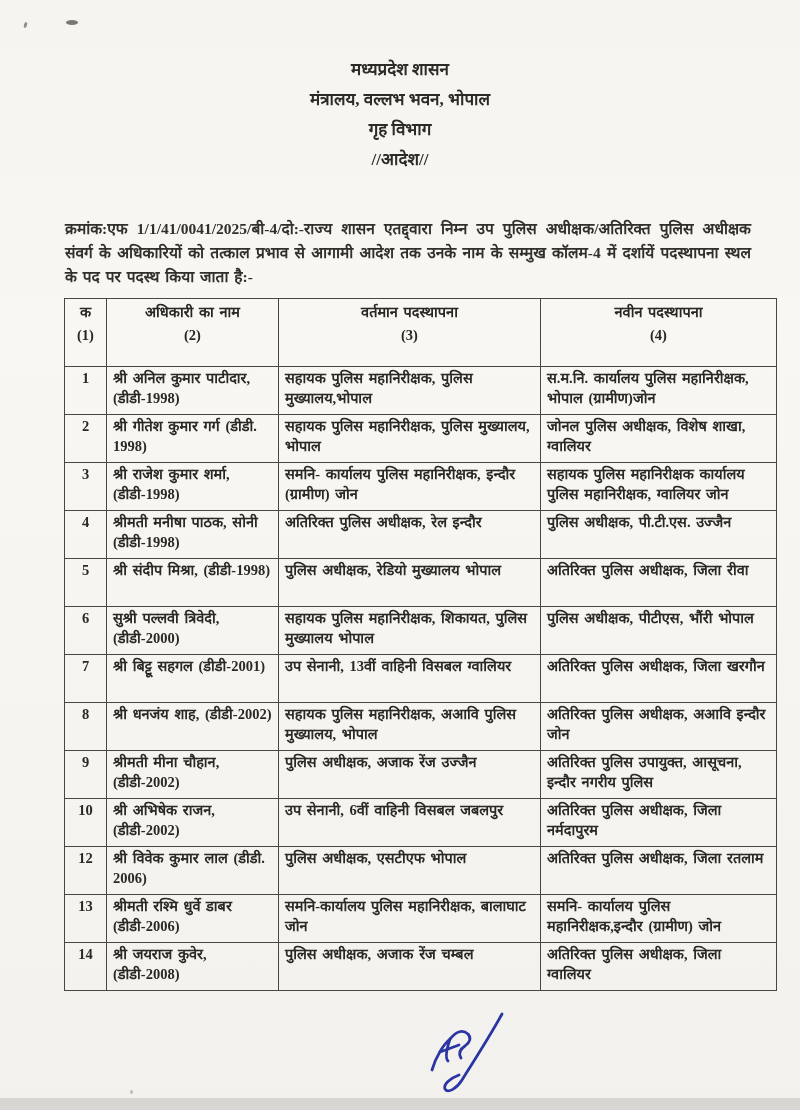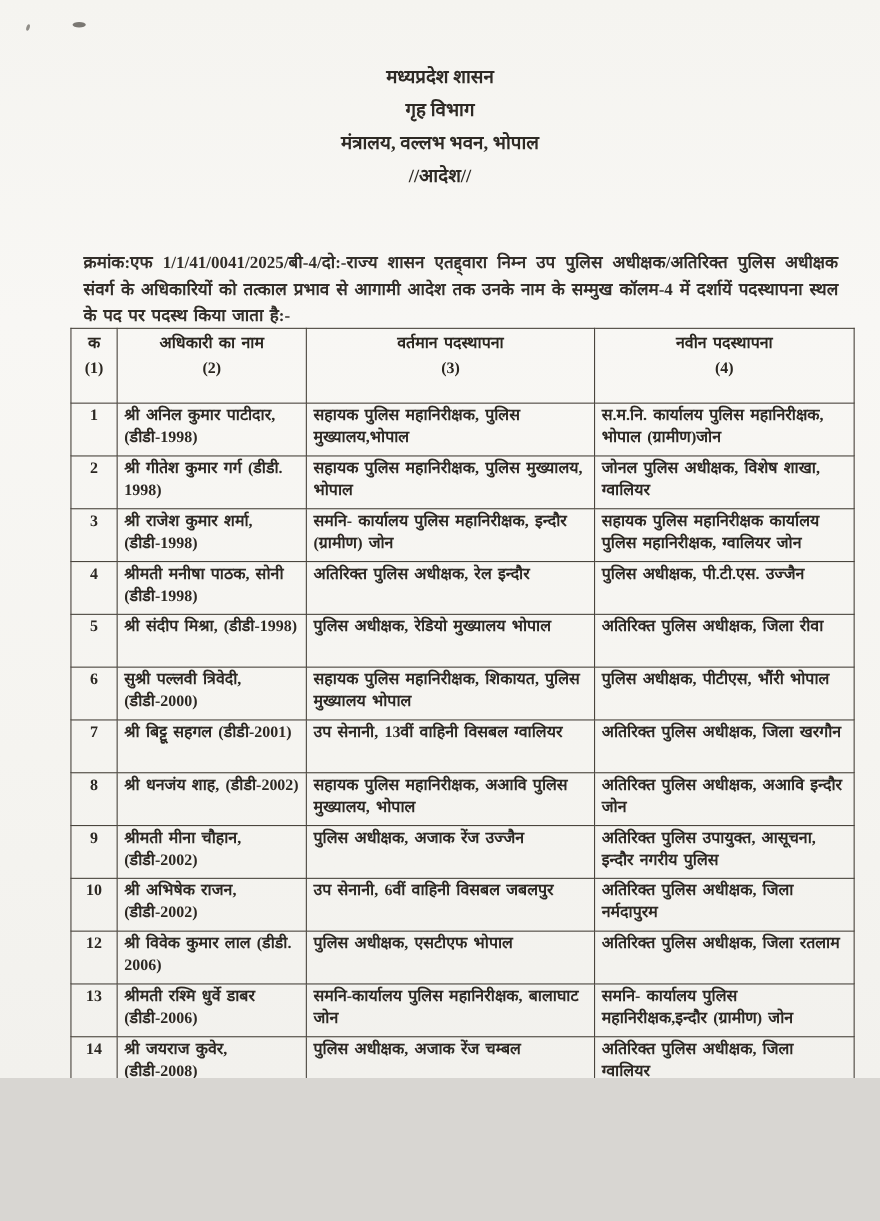--- a/index.html
+++ b/index.html
@@ -1,36 +1,36 @@
 <!DOCTYPE html>
 <html><head>
 <meta charset="utf-8">
 <style>
   html,body{margin:0;padding:0;background:#d8d6d2;}
   .page{
     position:relative;
-    width:800px;height:980px;
+    width:800px;height:1098px;
     margin:0 auto;
     background:linear-gradient(180deg,#f5f4f0 0%,#f8f7f4 30%,#f5f4f0 70%,#f2f1ed 100%);
     font-family:"Liberation Serif","DejaVu Serif",serif;
     color:#2a2723;
     overflow:hidden;
   }
   
   .doc-header{
     position:absolute;top:55px;left:0;width:100%;
     text-align:center;font-weight:bold;font-size:17px;line-height:30px;
     color:#2e2a25;
   }
   .date-line{
     position:absolute;top:184px;right:56px;
     font-weight:bold;font-size:16.5px;color:#272420;
   }
   .intro{
-    position:absolute;top:216px;left:64px;width:686px;margin:12px;
+    position:absolute;top:216px;left:64px;width:686px;margin:1px;
     font-weight:600;font-size:15.5px;line-height:1.55;text-align:justify;
     color:#332f2a;word-spacing:2px;
   }
   
   table.transfer-table{
     position:absolute;top:298px;left:64px;
     border-collapse:collapse;table-layout:fixed;width:712px;
     font-size:14.5px;line-height:1.35;color:#2c2823;font-weight:600;
   }
   .transfer-table th,.transfer-table td{
@@ -62,22 +62,22 @@
 <body>
 
 <div class="page">
 
   <div class="speck speck1"></div>
   <div class="speck speck2"></div>
   <div class="speck speck3"></div>
 
   <header class="doc-header">
     <div>मध्यप्रदेश शासन</div>
+    <div>मंत्रालय, वल्लभ भवन, भोपाल</div>
     <div>गृह विभाग</div>
-    <div>मंत्रालय, वल्लभ भवन, भोपाल</div>
     <div>//आदेश//</div>
   </header>
 
 
   <p class="intro">क्रमांक:एफ 1/1/41/0041/2025/बी-4/दो:-राज्य शासन एतद्द्वारा निम्न उप पुलिस अधीक्षक/अतिरिक्त पुलिस अधीक्षक संवर्ग के अधिकारियों को तत्काल प्रभाव से आगामी आदेश तक उनके नाम के सम्मुख कॉलम-4 में दर्शायें पदस्थापना स्थल के पद पर पदस्थ किया जाता है:-</p>
 
   <table class="transfer-table">
     <colgroup>
         <col class="c1">
         <col class="c2">

